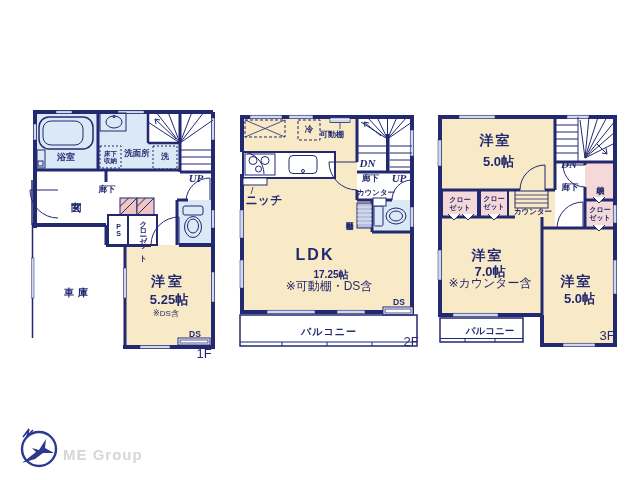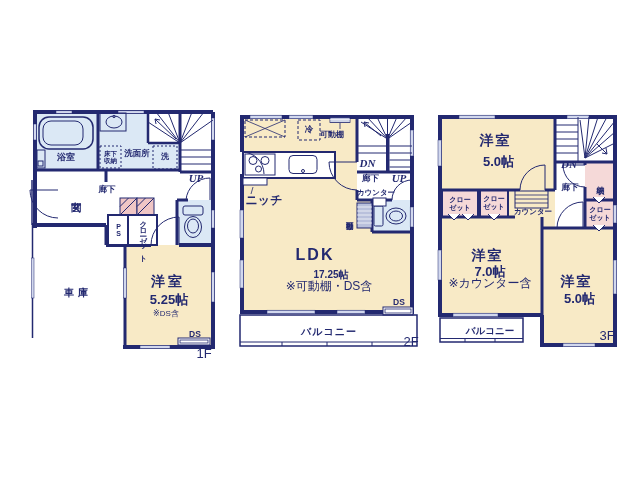--- a/index.html
+++ b/index.html
@@ -357,14 +357,22 @@
     <div class="lbl wrap" style="left:165px;top:104px;width:23px;font-size:7px;">クローゼット</div>
     <div class="lbl" style="left:52.5px;top:145px;font-size:14px;letter-spacing:2px;">洋室</div>
     <div class="lbl" style="left:55px;top:161.5px;font-size:13px;">7.0帖</div>
     <div class="lbl note" style="left:55px;top:174px;font-size:12px;">※カウンター含</div>
     <div class="lbl" style="left:141.5px;top:171px;font-size:14px;letter-spacing:2px;">洋室</div>
     <div class="lbl" style="left:144.5px;top:188.5px;font-size:13px;">5.0帖</div>
     <div class="lbl" style="left:55px;top:221px;font-size:9.5px;">バルコニー</div>
     <div class="lbl flabel" style="left:172px;top:226px;">3F</div>
   </div>
 
+  <div class="logo">
+    <svg width="44" height="48" viewBox="0 0 44 48">
+      <circle cx="21" cy="25" r="17" fill="none" stroke="#2b3990" stroke-width="2.4"></circle>
+      <path d="M5 13 L11 5 L9 12 L15 6" fill="none" stroke="#2b3990" stroke-width="1.6"></path>
+      <path d="M4 39 L18 28 L14 24 L21 26 L28 15 L27 24 L36 29 L25 29 L17 35 Z" fill="#2b3990"></path>
+    </svg>
+    <span class="logo-text">ME Group</span>
+  </div>
 
 </div>
 
 </body></html>

